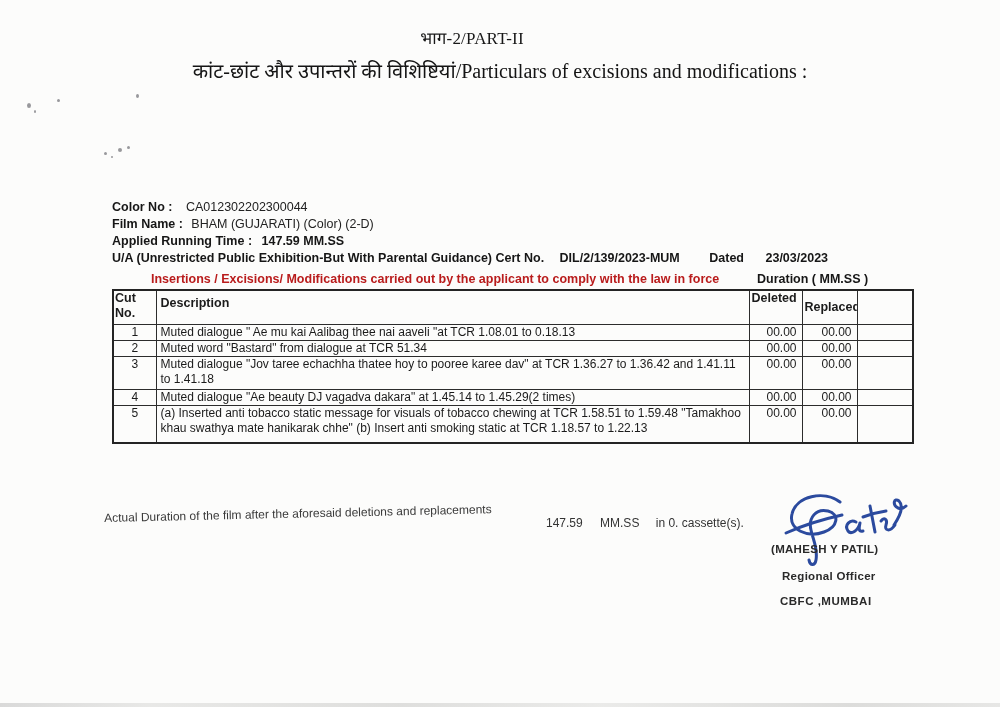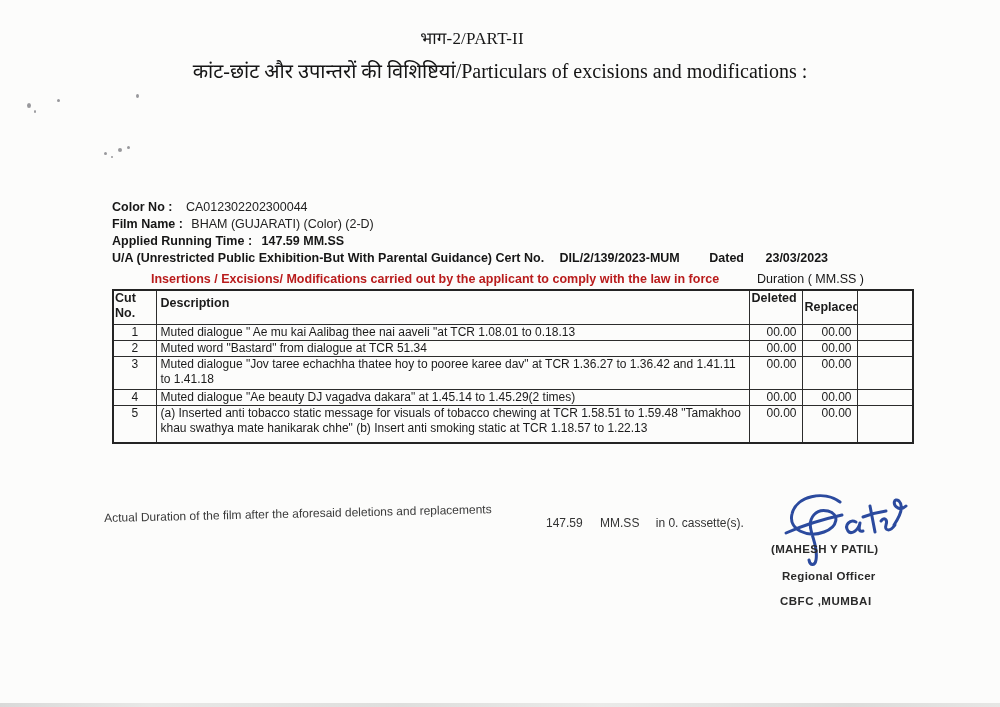--- a/index.html
+++ b/index.html
@@ -24,21 +24,21 @@
   }
   
   .info-line{left:112px;font-size:12.5px;white-space:nowrap;}
   .info-line b{font-weight:bold;color:#161616;}
   .info-line .val{font-weight:normal;color:#222;}
   .gap-s{display:inline-block;width:10px;}
   .gap-m{display:inline-block;width:18px;}
   .gap-l{display:inline-block;width:26px;}
   
   .caption{left:115px;top:272px;font-size:12.5px;font-weight:bold;color:#b91c1c;margin-left:36px;}
-  .duration-hd{left:757px;top:272px;font-size:12.5px;font-weight:normal;color:#161616;}
+  .duration-hd{left:757px;top:272px;font-size:12.5px;font-weight:bold;color:#161616;}
   table.cuts{
     position:absolute;left:112px;top:289px;width:800px;
     border-collapse:collapse;table-layout:fixed;
     font-size:12px;color:#1b1b1b;
   }
   table.cuts td,table.cuts th{
     border:1.5px solid #2c2c2c;
     padding:0 4px;vertical-align:top;line-height:15px;
     overflow:hidden;
   }

